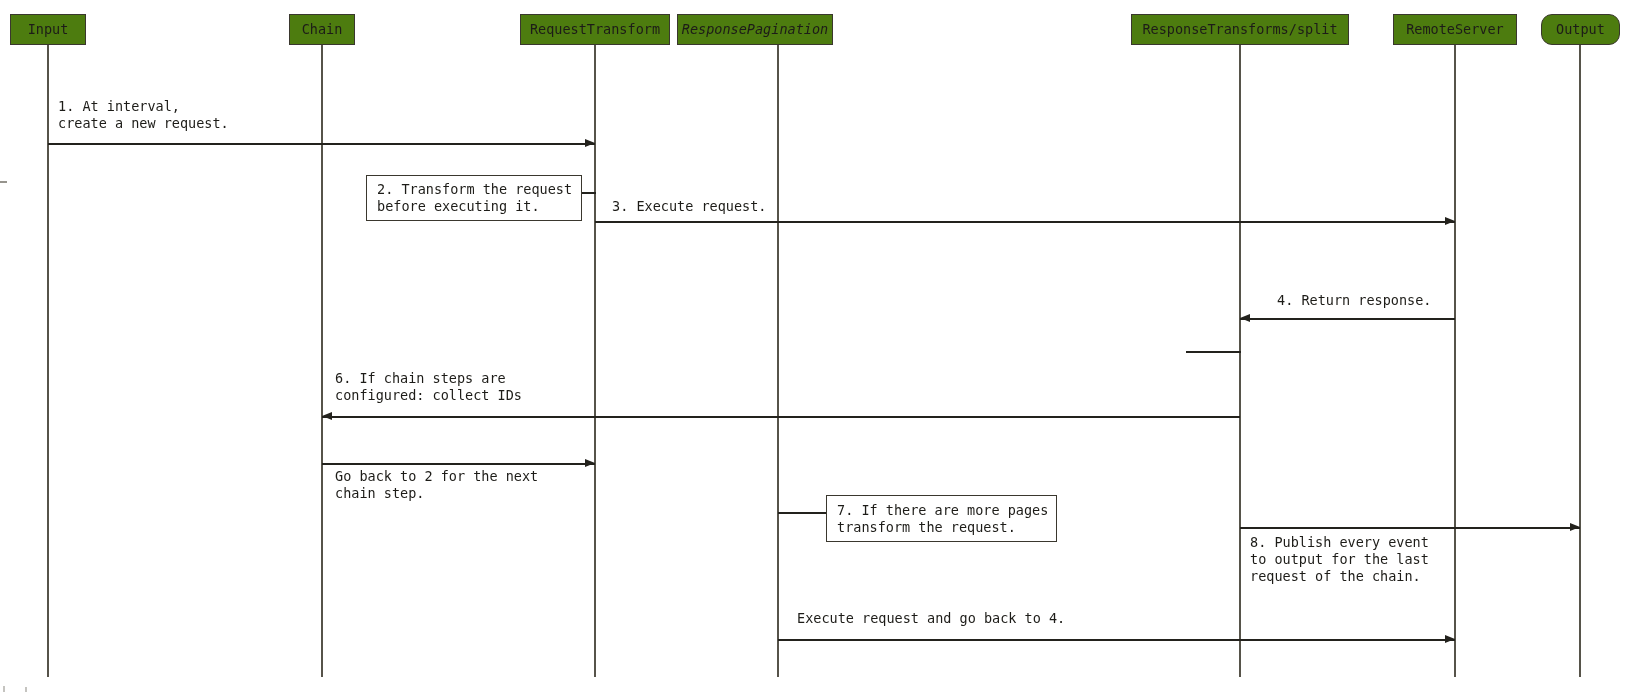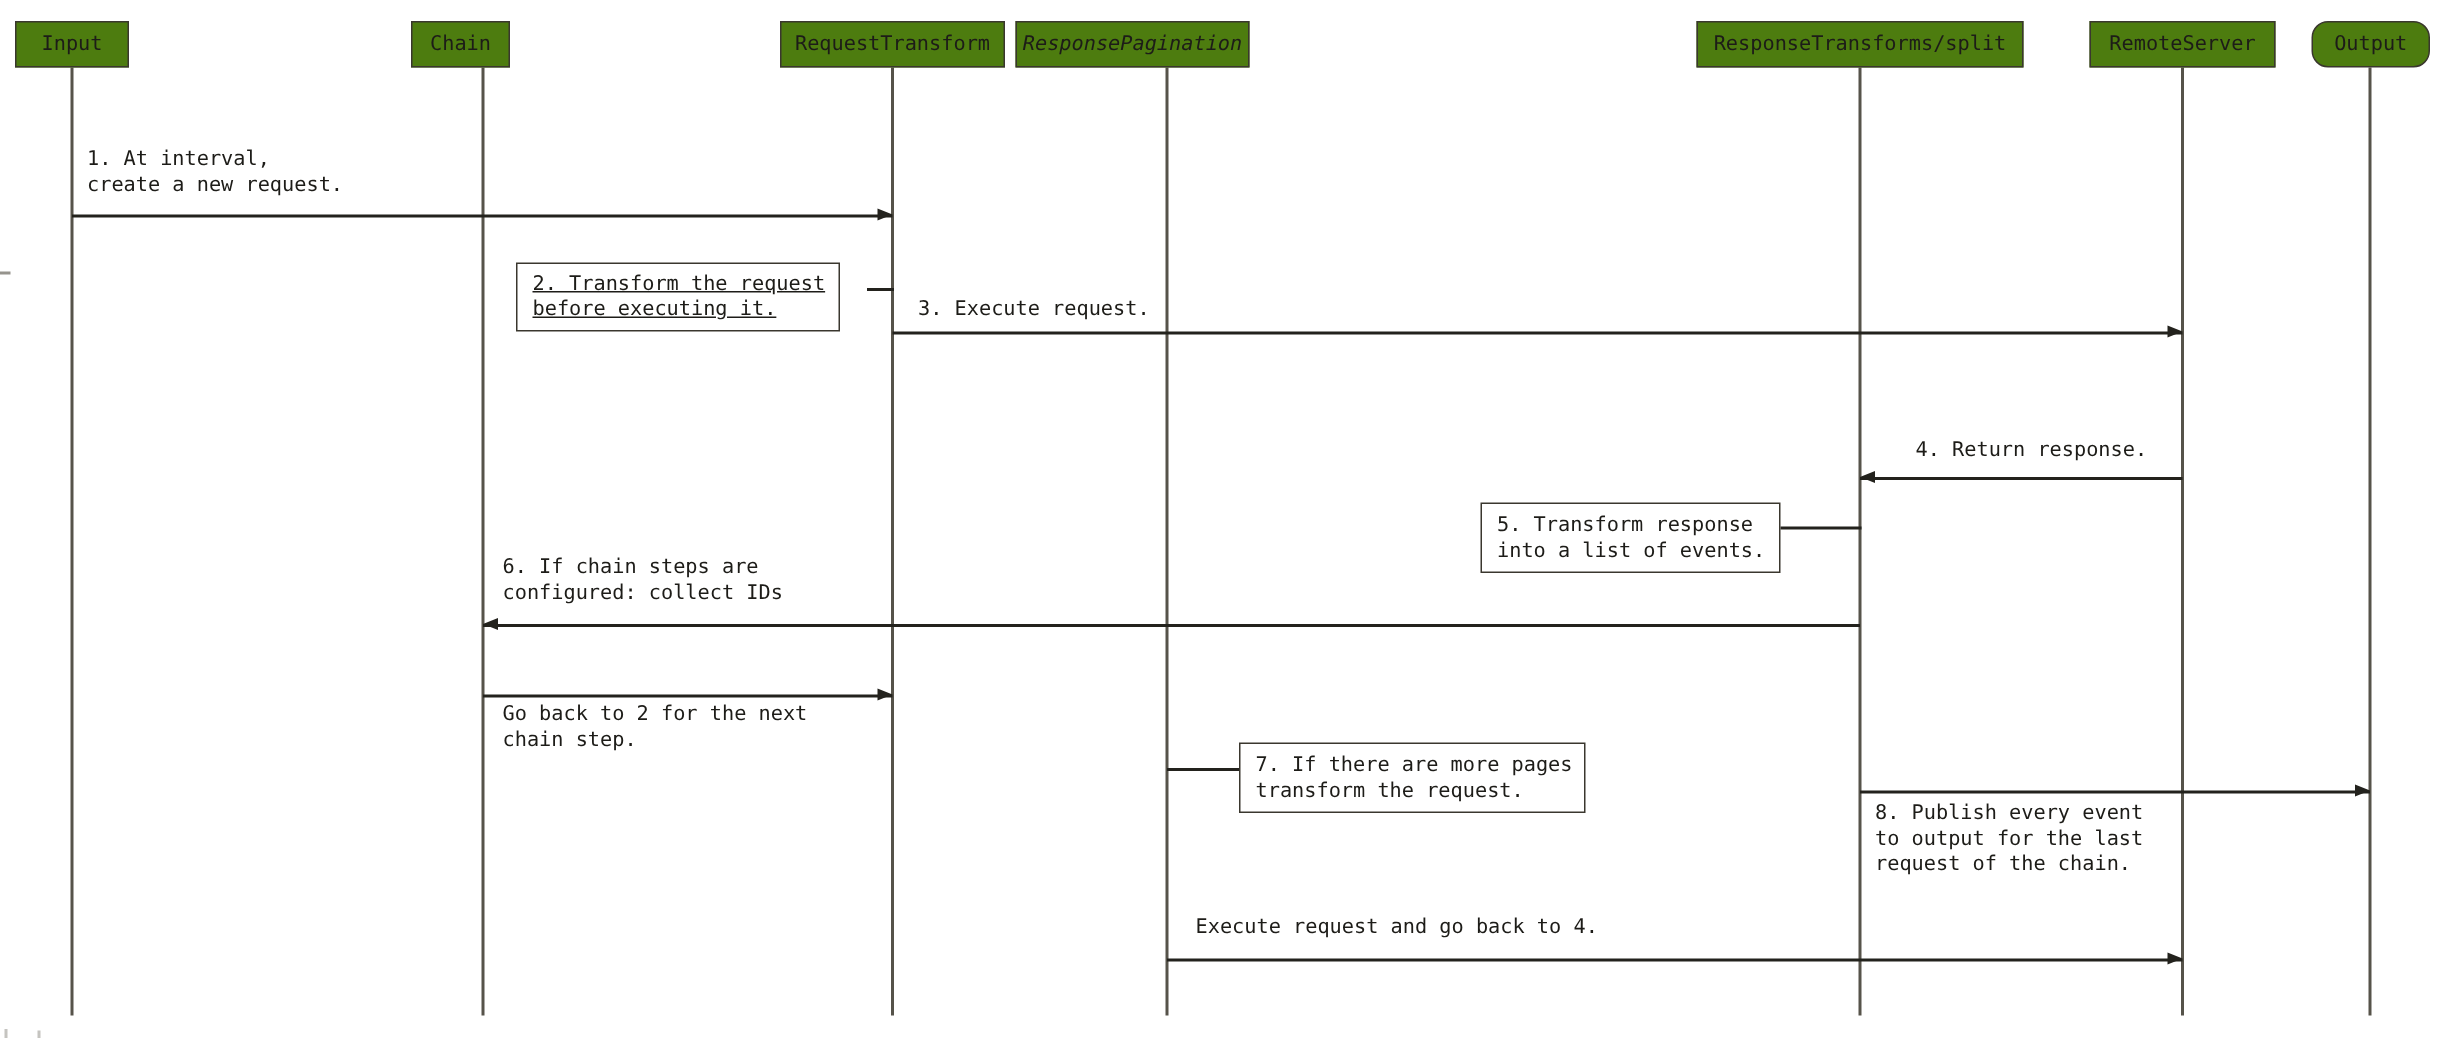--- a/index.html
+++ b/index.html
@@ -32,21 +32,21 @@
   .artifact{position:absolute;background:#96948d;z-index:0;}
 </style>
 </head>
 <body>
 
 <div id="stage">
 
   <div class="pbox" style="left:10px;width:76px;">
       <span>Input</span>
     </div>
-  <div class="pbox" style="left:274px;width:66px;">
+  <div class="pbox" style="left:289px;width:66px;">
       <span>Chain</span>
     </div>
   <div class="pbox" style="left:520px;width:150px;">
       <span>RequestTransform</span>
     </div>
   <div class="pbox" style="left:677px;width:156px;font-style:italic;">
       <span>ResponsePagination</span>
     </div>
   <div class="pbox" style="left:1131px;width:218px;justify-content:center;">
       <span>ResponseTransforms/split</span>
@@ -64,34 +64,32 @@
   <div class="lifeline" style="left:777px;"></div>
   <div class="lifeline" style="left:1239px;"></div>
   <div class="lifeline" style="left:1454px;"></div>
   <div class="lifeline" style="left:1579px;"></div>
 
   <div class="lbl" style="left:58px;top:98px;">1. At interval,
 create a new request.</div>
   <div class="mline" style="left:48px;top:143px;width:547px;"></div>
   <div class="head-r" style="left:585px;top:139px;"></div>
 
-  <div class="note" style="left:344px;top:175px;width:216px;height:46px;text-decoration:underline;">2. Transform the request
+  <div class="note" style="left:366px;top:175px;width:216px;height:46px;">2. Transform the request
 before executing it.</div>
   <div class="mline" style="left:578px;top:192px;width:18px;"></div>
 
   <div class="lbl" style="left:612px;top:198px;">3. Execute request.</div>
   <div class="mline" style="left:595px;top:221px;width:860px;"></div>
   <div class="head-r" style="left:1445px;top:217px;"></div>
 
   <div class="lbl" style="left:1277px;top:292px;">4. Return response.</div>
   <div class="mline" style="left:1240px;top:318px;width:215px;"></div>
   <div class="head-l" style="left:1240px;top:314px;"></div>
 
-  <div class="note" style="left:987px;top:335px;width:200px;height:47px;">5. Transform response
-into a list of events.</div>
   <div class="mline" style="left:1186px;top:351px;width:55px;"></div>
 
   <div class="lbl" style="left:335px;top:370px;">6. If chain steps are
 configured: collect IDs</div>
   <div class="mline" style="left:322px;top:416px;width:918px;"></div>
   <div class="head-l" style="left:322px;top:412px;"></div>
 
   <div class="mline" style="left:322px;top:463px;width:273px;"></div>
   <div class="head-r" style="left:585px;top:459px;"></div>
   <div class="lbl" style="left:335px;top:468px;">Go back to 2 for the next

